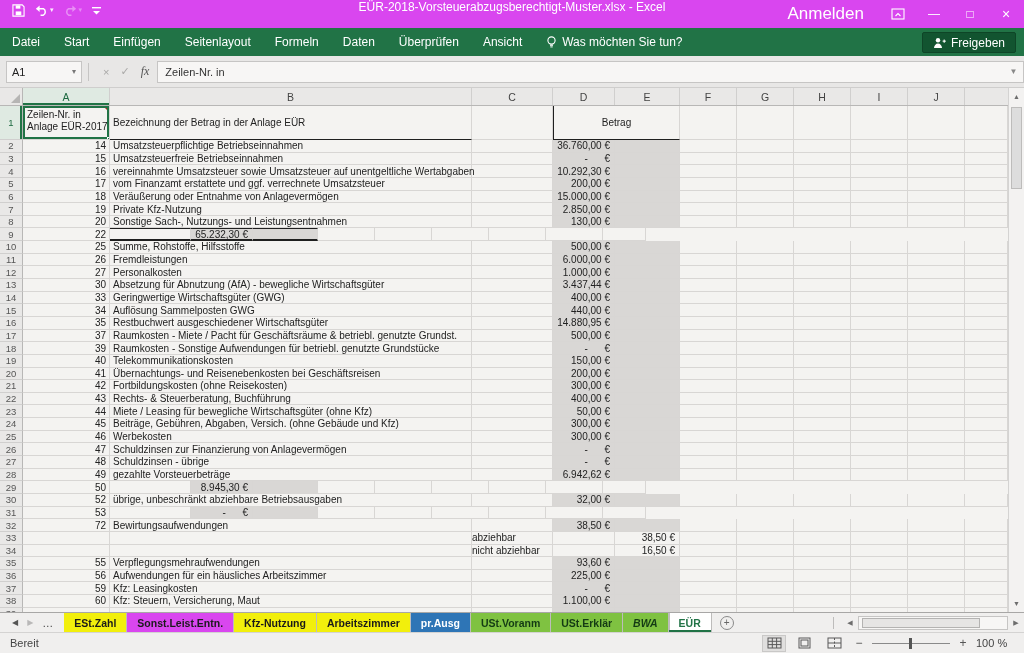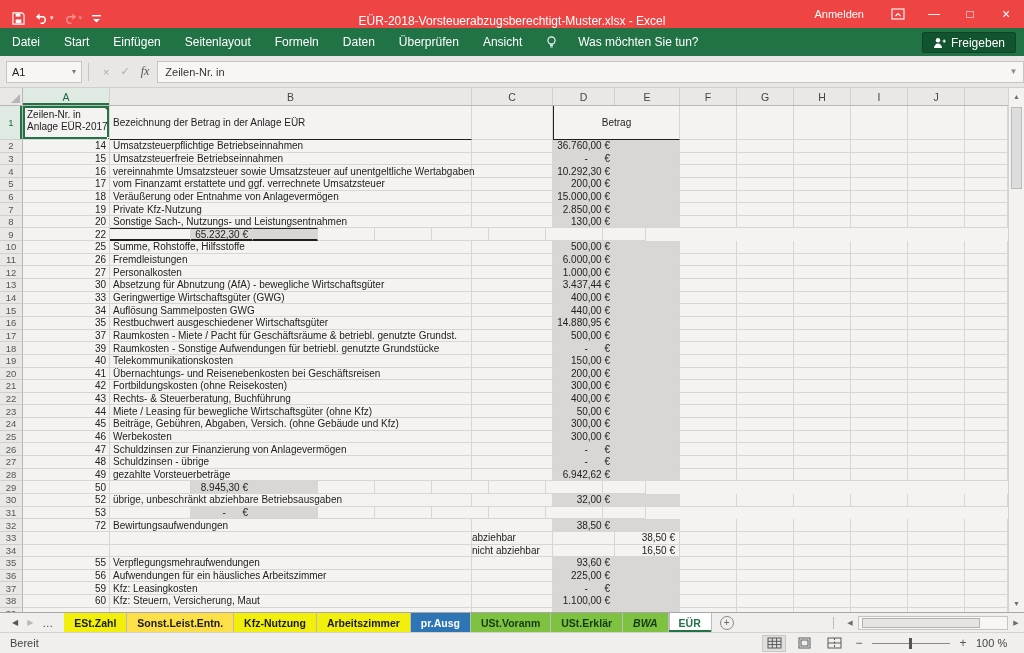--- a/index.html
+++ b/index.html
@@ -1,34 +1,34 @@
 <!DOCTYPE html>
 <html><head>
 <meta charset="utf-8">
 <style>
   * { margin:0; padding:0; box-sizing:border-box; }
   html,body { width:1024px; height:653px; overflow:hidden; background:#fff;
               font-family:"Liberation Sans", sans-serif; }
   .app { position:relative; width:1024px; height:653px; }
 
   
-  .titlebar { position:relative; height:28px; background:#ef4444; display:flex; align-items:flex-end; color:#fff; }
+  .titlebar { position:relative; height:28px; background:#d946ef; display:flex; align-items:flex-start; color:#fff; }
   .qat { display:flex; align-items:center; gap:3px; padding-left:9px; z-index:2; }
   .qbtn { display:flex; align-items:center; height:20px; padding:0 3px; }
   .caret { font-size:7px; margin-left:1px; opacity:.9; }
   .dim { opacity:.4; }
   .wtitle { position:absolute; left:0; right:0; text-align:center; font-size:12px; color:#fff; }
   .winctl { margin-left:auto; display:flex; align-items:center; height:28px; z-index:2; }
-  .signin { font-size:11px; padding:0 16px; }
+  .signin { font-size:17px; padding:0 16px; }
   .wbtn { width:36px; height:28px; display:flex; align-items:center; justify-content:center; font-size:12px; }
 
   
   .ribbonbar { position:relative; height:28px; background:#217346; display:flex; align-items:center; color:#fff; }
   .rtab { height:28px; display:flex; align-items:center; padding:0 12px; font-size:12px; }
-  .tellme { display:flex; align-items:center; gap:21px; padding:0 12px; font-size:12px; }
+  .tellme { display:flex; align-items:center; gap:5px; padding:0 12px; font-size:12px; }
   .share { position:absolute; right:8px; top:4px; height:21px; display:flex; align-items:center; gap:5px;
            background:#125430; border:1px solid #0e4527; border-radius:2px; padding:0 10px; font-size:12px; color:#fff; }
 
   
   .fbar { height:32px; background:#e8e7e6; border-bottom:1px solid #cfcecd; display:flex; align-items:center; }
   .namebox { width:76px; height:22px; margin-left:6px; background:#f7f6f5; border:1px solid #c6c5c4;
              display:flex; align-items:center; font-size:11px; color:#222; padding:0 5px; }
   .namebox .nb-caret { margin-left:auto; font-size:8px; color:#777; }
   .fdivider { width:1px; height:18px; background:#c6c5c4; margin:0 6px; }
   .fbtns { display:flex; align-items:center; gap:11px; padding:0 8px; }
@@ -767,21 +767,21 @@
   </div>
 
   <div class="tabbar">
     <div class="tnav">
       <span>◀</span>
       <span style="opacity:.35;">▶</span>
       <span class="more">…</span>
     </div>
     <div id="stabs" style="display:flex;align-items:stretch;">
         <span class="stab" style="background: rgb(242, 239, 12); color: rgb(26, 26, 26);">ESt.Zahl</span>
-        <span class="stab" style="background: #fde047; color: rgb(26, 26, 26);">Sonst.Leist.Entn.</span>
+        <span class="stab" style="background: #d946ef; color: rgb(26, 26, 26);">Sonst.Leist.Entn.</span>
         <span class="stab" style="background: rgb(242, 239, 12); color: rgb(26, 26, 26);">Kfz-Nutzung</span>
         <span class="stab" style="background: rgb(242, 239, 12); color: rgb(26, 26, 26);">Arbeitszimmer</span>
         <span class="stab" style="background: rgb(46, 117, 182); color: rgb(255, 255, 255);">pr.Ausg</span>
         <span class="stab" style="background: rgb(127, 194, 65); color: rgb(20, 59, 20);">USt.Voranm</span>
         <span class="stab" style="background: rgb(127, 194, 65); color: rgb(20, 59, 20);">USt.Erklär</span>
         <span class="stab" style="background: rgb(127, 194, 65); color: rgb(20, 59, 20); font-style: italic;">BWA</span>
         <span class="stab active" style="background: rgb(255, 255, 255); color: rgb(33, 115, 70);">EÜR</span>
       </div>
     <span class="addsheet">+</span>
     <div class="hs">

